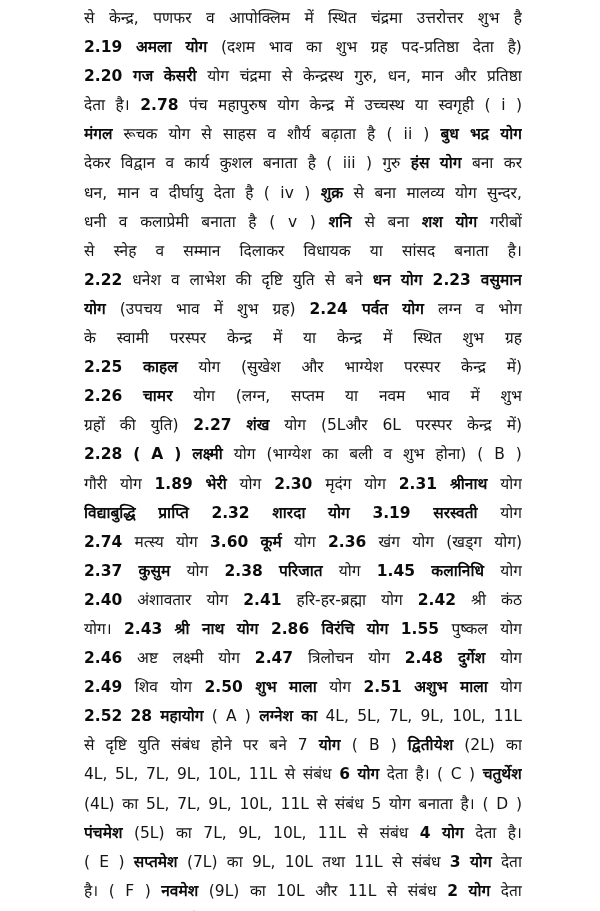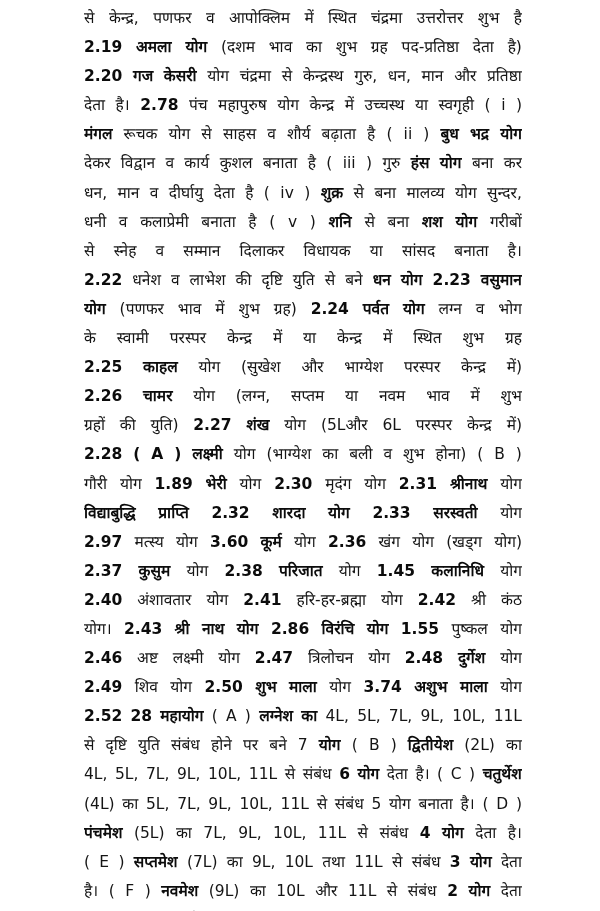--- a/index.html
+++ b/index.html
@@ -173,21 +173,21 @@
       <span class="seg">युति</span>
       <span class="seg">से</span>
       <span class="seg">बने</span>
       <span class="seg b">धन</span>
       <span class="seg b">योग</span>
       <span class="seg b">2.23</span>
       <span class="seg b">वसुमान</span>
     </div>
     <div class="line">
       <span class="seg b">योग</span>
-      <span class="seg">(पणफर</span>
+      <span class="seg">(उपचय</span>
       <span class="seg">भाव</span>
       <span class="seg">में</span>
       <span class="seg">शुभ</span>
       <span class="seg">ग्रह)</span>
       <span class="seg b">2.24</span>
       <span class="seg b">पर्वत</span>
       <span class="seg b">योग</span>
       <span class="seg">लग्न</span>
       <span class="seg">व</span>
       <span class="seg">भोग</span>
@@ -270,26 +270,26 @@
       <span class="seg b">2.31</span>
       <span class="seg b">श्रीनाथ</span>
       <span class="seg">योग</span>
     </div>
     <div class="line">
       <span class="seg b">विद्याबुद्धि</span>
       <span class="seg b">प्राप्ति</span>
       <span class="seg b">2.32</span>
       <span class="seg b">शारदा</span>
       <span class="seg b">योग</span>
-      <span class="seg b">2.33</span>
+      <span class="seg b">3.19</span>
       <span class="seg b">सरस्वती</span>
       <span class="seg">योग</span>
     </div>
     <div class="line">
-      <span class="seg b">2.97</span>
+      <span class="seg b">2.74</span>
       <span class="seg">मत्स्य</span>
       <span class="seg">योग</span>
       <span class="seg b">3.60</span>
       <span class="seg b">कूर्म</span>
       <span class="seg">योग</span>
       <span class="seg b">2.36</span>
       <span class="seg">खंग</span>
       <span class="seg">योग</span>
       <span class="seg">(खड्ग</span>
       <span class="seg">योग)</span>
@@ -342,21 +342,21 @@
       <span class="seg">योग</span>
     </div>
     <div class="line">
       <span class="seg b">2.49</span>
       <span class="seg">शिव</span>
       <span class="seg">योग</span>
       <span class="seg b">2.50</span>
       <span class="seg b">शुभ</span>
       <span class="seg b">माला</span>
       <span class="seg">योग</span>
-      <span class="seg b">3.74</span>
+      <span class="seg b">2.51</span>
       <span class="seg b">अशुभ</span>
       <span class="seg b">माला</span>
       <span class="seg">योग</span>
     </div>
     <div class="line">
       <span class="seg b">2.52</span>
       <span class="seg b">28</span>
       <span class="seg b">महायोग</span>
       <span class="seg">(</span>
       <span class="seg">A</span>

